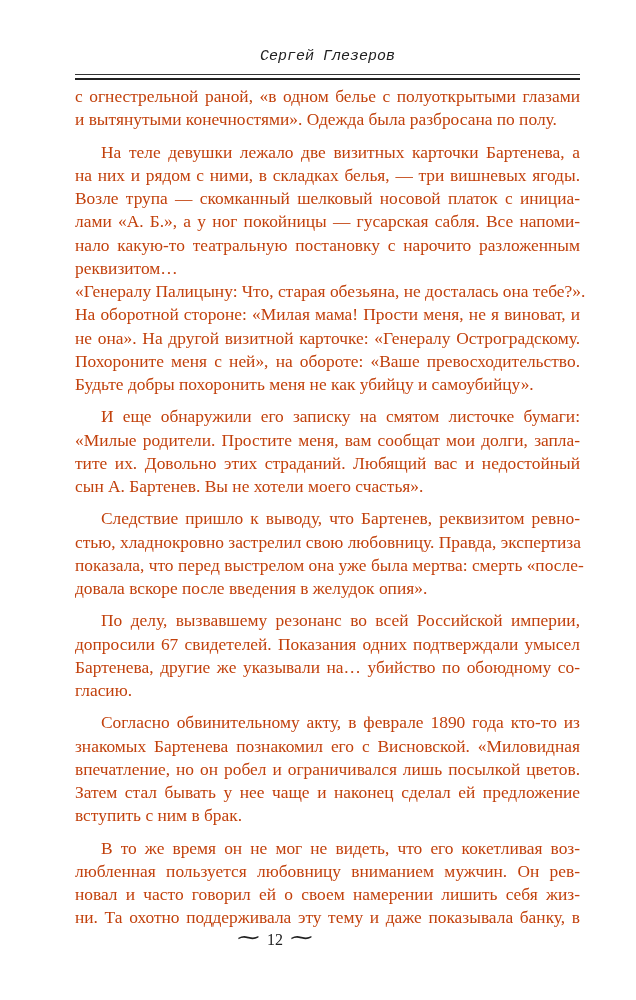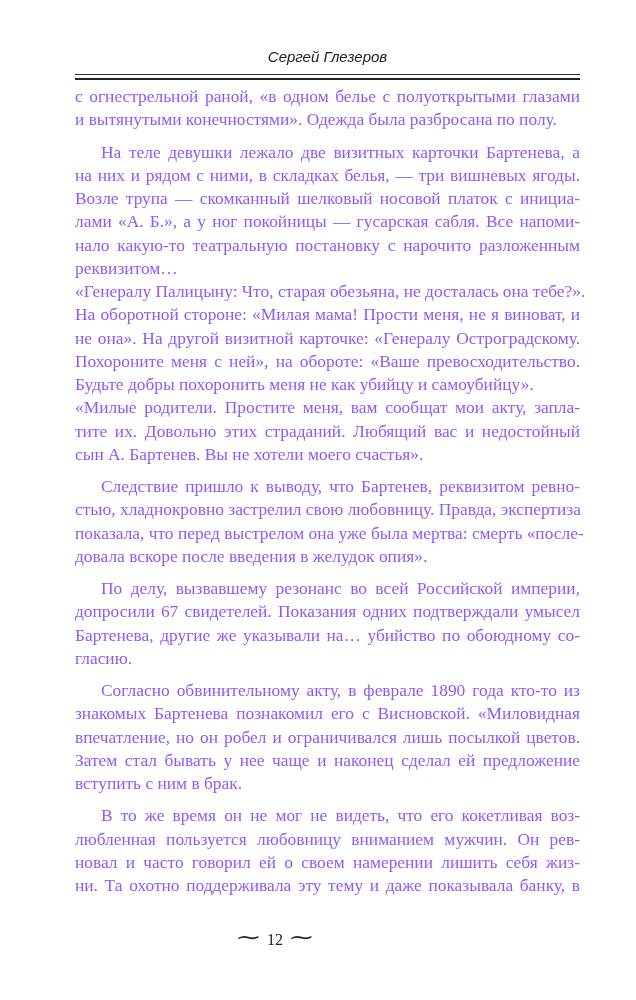--- a/index.html
+++ b/index.html
@@ -4,35 +4,35 @@
 <style>
   html, body { margin: 0; padding: 0; background: #ffffff; }
   body { width: 636px; height: 1000px; position: relative; overflow: hidden; }
   .page {
     position: absolute; left: 0; top: 0; width: 636px; height: 1000px; background: #fff;
     color: #1a1a1a;
   }
   .running-head {
     position: absolute; left: 75px; width: 505px; top: 48px;
     text-align: center;
-    font-family: Liberation Sans, sans-serif;
+    font-family: Liberation Mono, monospace;
     font-style: italic; font-size: 15px; color: #222;
   }
   .rule-thin {
     position: absolute; left: 75px; width: 505px; top: 74px; height: 0;
     border-top: 1.2px solid #333;
   }
   .rule-thick {
     position: absolute; left: 75px; width: 505px; top: 78px; height: 0;
     border-top: 2.2px solid #222;
   }
   .body-text {
     position: absolute; left: 75px; top: 85px; width: 505px;
     font-family: "Liberation Serif", "DejaVu Serif", serif;
-    font-size: 17.4px; line-height: 23.25px; color: #8b5cf6;
+    font-size: 17.4px; line-height: 23.25px; color: #c2410c;
   }
   .line {
     display: block; white-space: nowrap;
     text-align: justify; text-align-last: justify; height: 23.25px;
   }
   .line.last { text-align-last: left; }
   .line.indent { padding-left: 26px; margin-top: 9px; }
   .folio {
     position: absolute; left: 0; width: 550px; top: 926px; text-align: center;
     font-family: "Liberation Serif", "DejaVu Serif", serif; font-size: 16px; color: #222;
@@ -61,21 +61,22 @@
         <span class="line last">реквизитом…</span>
       </div>
       <div>
         <span class="line">«Генералу Палицыну: Что, старая обезьяна, не досталась она тебе?».</span>
         <span class="line">На оборотной стороне: «Милая мама! Прости меня, не я виноват, и</span>
         <span class="line">не она». На другой визитной карточке: «Генералу Остроградскому.</span>
         <span class="line">Похороните меня с ней», на обороте: «Ваше превосходительство.</span>
         <span class="line last">Будьте добры похоронить меня не как убийцу и самоубийцу».</span>
       </div>
       <div>
-        <span class="line">«Милые родители. Простите меня, вам сообщат мои акту, запла-</span>
+        <span class="line indent">И еще обнаружили его записку на смятом листочке бумаги:</span>
+        <span class="line">«Милые родители. Простите меня, вам сообщат мои долги, запла-</span>
         <span class="line">тите их. Довольно этих страданий. Любящий вас и недостойный</span>
         <span class="line last">сын А. Бартенев. Вы не хотели моего счастья».</span>
       </div>
       <div>
         <span class="line indent">Следствие пришло к выводу, что Бартенев, реквизитом ревно-</span>
         <span class="line">стью, хладнокровно застрелил свою любовницу. Правда, экспертиза</span>
         <span class="line">показала, что перед выстрелом она уже была мертва: смерть «после-</span>
         <span class="line last">довала вскоре после введения в желудок опия».</span>
       </div>
       <div>

